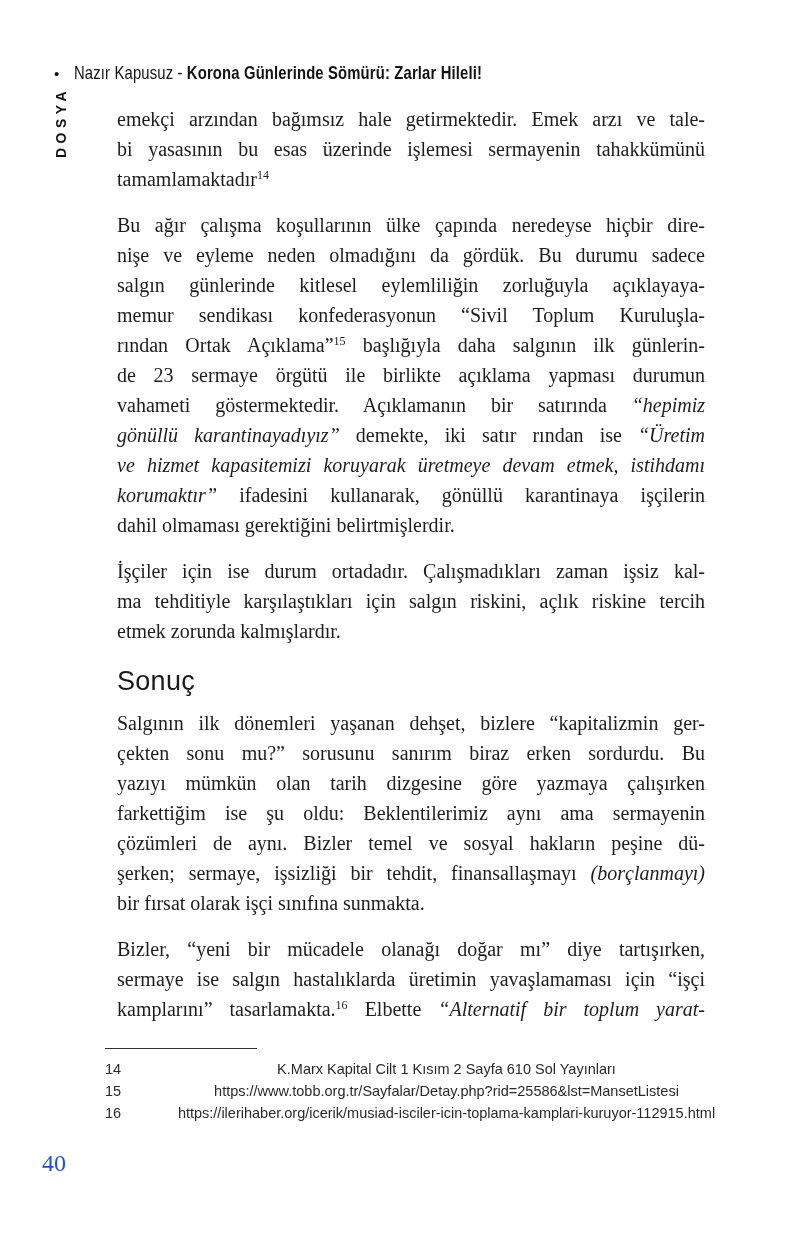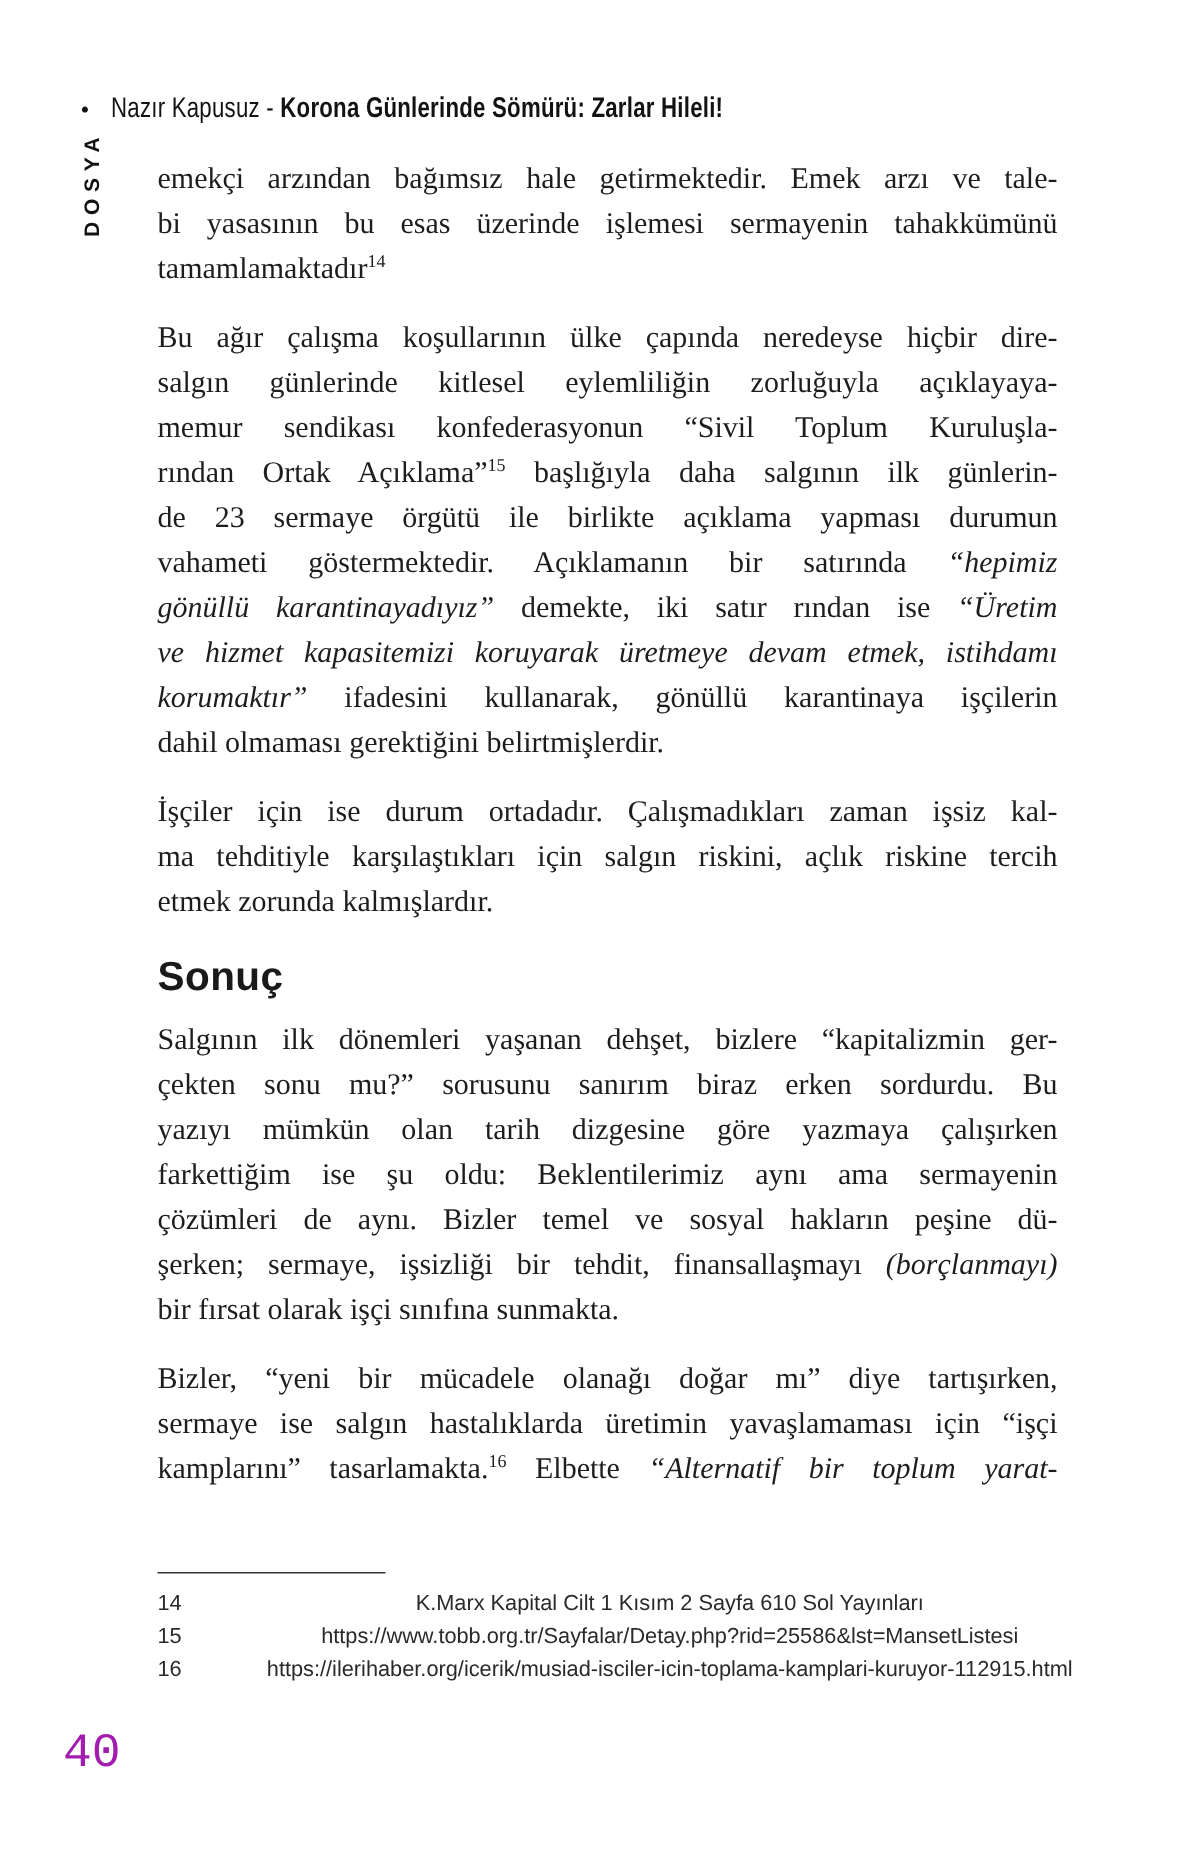--- a/index.html
+++ b/index.html
@@ -54,32 +54,32 @@
   .body {
     position: absolute;
     left: 105px;
     top: 104px;
     width: 600px;
     font-size: 20px;
     line-height: 30px;
     color: #1d1d1d;
   }
   .para { margin: 0 0 16px 0; }
-  .line { text-align: justify; text-align-last: justify; text-justify: inter-word; }
+  .line { text-align: justify; text-align-last: justify; text-justify: inter-word; margin-left: 12px; }
   .line.last { text-align: right; text-align-last: left; }
   .i { font-style: italic; }
   .sup { font-size: 12px; vertical-align: 7px; line-height: 0; }
 
   .section-heading {
     font-family: "Liberation Sans", sans-serif;
-    font-weight: 700;
+    font-weight: 400;
     font-size: 27px;
     line-height: 34px;
     letter-spacing: 0.3px;
-    margin: 18px 0 10px 0;
+    margin: 18px 0 10px 12px;
     color: #1a1a1a;
     text-align: left;
   }
 
   
   .footnotes {
     position: absolute;
     left: 105px;
     top: 1048px;
     width: 650px;
@@ -90,24 +90,24 @@
   .fn-rule { width: 152px; border-top: 1.5px solid #333333; margin-bottom: 9px; }
   .fn-item { display: flex; line-height: 22px; }
   .fn-num  { width: 33px; flex: none; }
   .fn-text { flex: 1; white-space: nowrap; text-align: center; }
 
   
   .page-number {
     position: absolute;
     left: 42px;
     top: 1150px;
-    font-family: Liberation Mono, monospace;
-    font-size: 32px;
+    font-family: Liberation Serif, serif;
+    font-size: 24px;
     font-weight: 500;
-    color: #a21caf;
+    color: #1d4ed8;
   }
 </style>
 </head>
 <body>
 
 <div class="page">
 
   <div class="header">
     <span class="bullet">•</span>
     <span class="header-text"><span class="header-author">Nazır Kapusuz - </span><span class="header-title">Korona Günlerinde Sömürü: Zarlar Hileli!</span></span>
@@ -116,20 +116,21 @@
   <div class="dosya">DOSYA</div>
 
   <div class="body" id="body-text">
       <div class="para">
         <div class="line"><span>emekçi arzından bağımsız hale getirmektedir. Emek arzı ve tale-</span></div>
         <div class="line"><span>bi yasasının bu esas üzerinde işlemesi sermayenin tahakkümünü</span></div>
         <div class="line last"><span>tamamlamaktadır</span><span class="sup">14</span></div>
       </div>
       <div class="para">
         <div class="line"><span>Bu ağır çalışma koşullarının ülke çapında neredeyse hiçbir dire-</span></div>
+        <div class="line"><span>nişe ve eyleme neden olmadığını da gördük. Bu durumu sadece</span></div>
         <div class="line"><span>salgın günlerinde kitlesel eylemliliğin zorluğuyla açıklayaya-</span></div>
         <div class="line"><span>memur sendikası konfederasyonun “Sivil Toplum Kuruluşla-</span></div>
         <div class="line"><span>rından Ortak Açıklama”</span><span class="sup">15</span><span> başlığıyla daha salgının ilk günlerin-</span></div>
         <div class="line"><span>de 23 sermaye örgütü ile birlikte açıklama yapması durumun</span></div>
         <div class="line"><span>vahameti göstermektedir. Açıklamanın bir satırında </span><span class="i">“hepimiz</span></div>
         <div class="line"><span class="i">gönüllü karantinayadıyız”</span><span> demekte, iki satır rından ise </span><span class="i">“Üretim</span></div>
         <div class="line"><span class="i">ve hizmet kapasitemizi koruyarak üretmeye devam etmek, istihdamı</span></div>
         <div class="line"><span class="i">korumaktır”</span><span> ifadesini kullanarak, gönüllü karantinaya işçilerin</span></div>
         <div class="line last"><span>dahil olmaması gerektiğini belirtmişlerdir.</span></div>
       </div>

